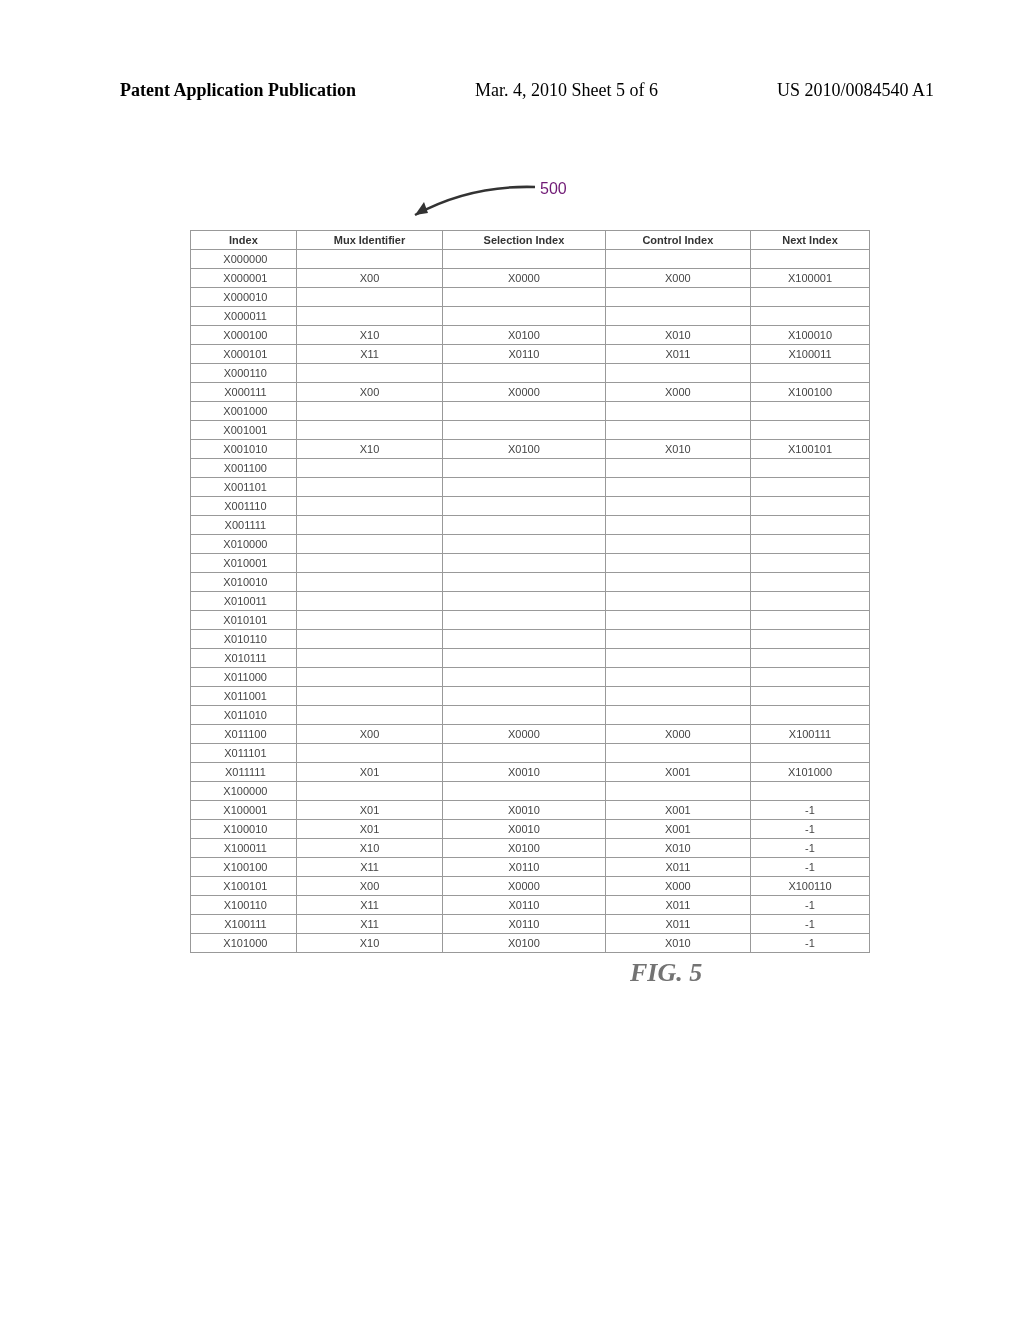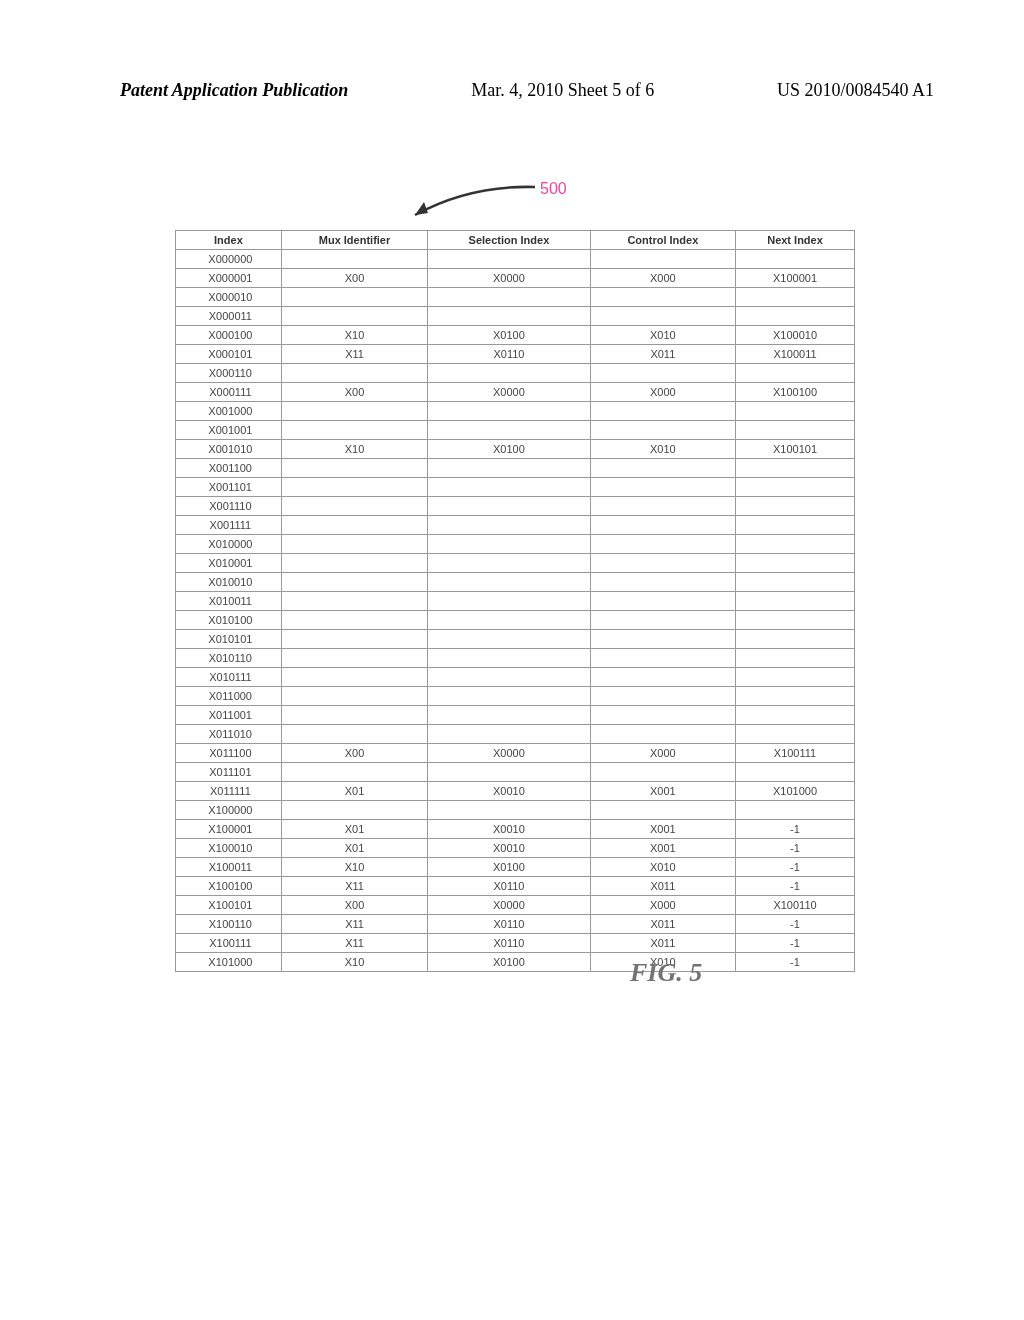--- a/index.html
+++ b/index.html
@@ -14,51 +14,52 @@
   }
   .header {
     position: absolute;
     top: 80px;
     left: 120px;
     right: 90px;
     font-size: 18px;
     display: flex;
     justify-content: space-between;
   }
-  .header .left { font-weight: bold; font-style: italic; }
+  .header .left { font-weight: bold; }
   .header .mid { font-weight: normal; }
   .header .right { font-weight: normal; }
   .pointer {
     position: absolute;
     top: 180px;
     left: 410px;
     width: 200px;
     height: 40px;
   }
   .pointer svg { width: 100%; height: 100%; }
   .pointer-label {
     position: absolute;
     top: 180px;
     left: 540px;
     font-family: Arial, sans-serif;
     font-size: 16px;
-    color: #ec4899;
+    color: #701a75;
   }
   .tablewrap {
     position: absolute;
     top: 230px;
     left: 175px;
     width: 680px;
     font-family: Arial, sans-serif;
     font-size: 11px;
     color: #444;
   }
   table {
     border-collapse: collapse;
     width: 100%;
+    margin-left: 15px;
   }
   th, td {
     border: 1px solid #999;
     padding: 2px 6px;
     text-align: center;
     height: 14px;
     line-height: 14px;
   }
   th {
     font-weight: bold;
@@ -232,27 +233,20 @@
           <td></td>
         </tr>
         <tr>
           <td class="idx">X010011</td>
           <td></td>
           <td></td>
           <td></td>
           <td></td>
         </tr>
         <tr>
-          <td class="idx">X010100</td>
-          <td></td>
-          <td></td>
-          <td></td>
-          <td></td>
-        </tr>
-        <tr>
           <td class="idx">X010101</td>
           <td></td>
           <td></td>
           <td></td>
           <td></td>
         </tr>
         <tr>
           <td class="idx">X010110</td>
           <td></td>
           <td></td>

